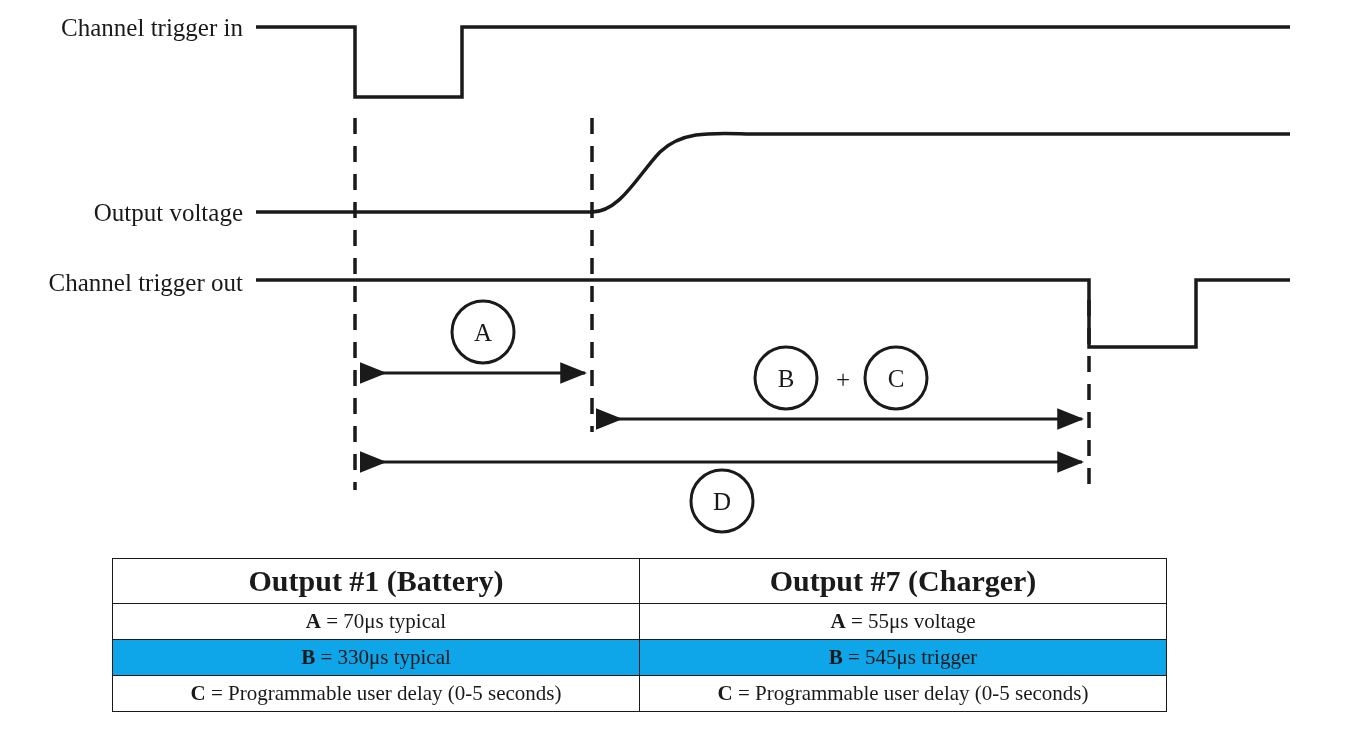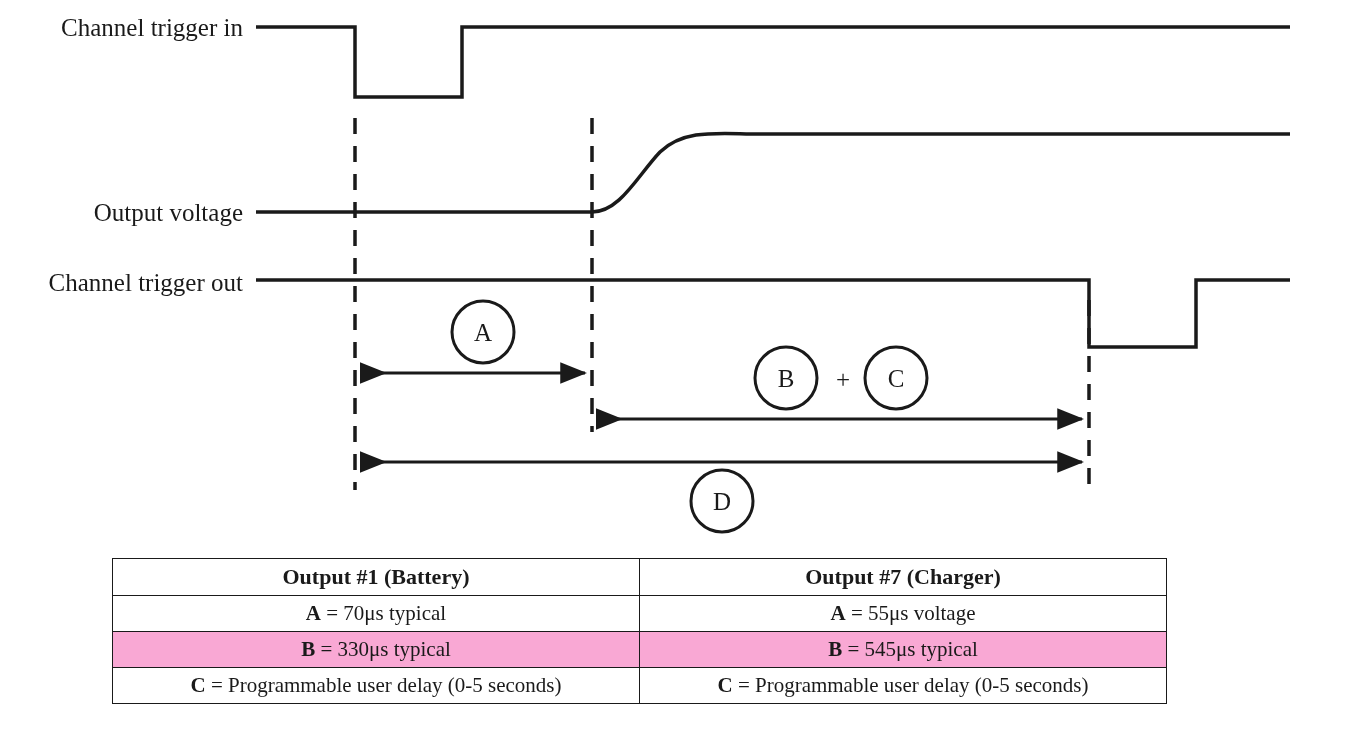--- a/index.html
+++ b/index.html
@@ -55,24 +55,24 @@
   }
   #spec-table th, #spec-table td {
     border: 1px solid #1a1a1a;
     text-align: center;
     padding: 5px 4px;
     height: 27px;
     box-sizing: border-box;
   }
   #spec-table th {
     font-weight: bold;
-    font-size: 22px;
+    font-size: 30px;
   }
   #spec-table tr.shaded td {
-    background: #f9a8d4;
+    background: #0ea5e9;
   }
   #spec-table td b, #spec-table th b {
     font-weight: bold;
   }
   .cellwrap { display: inline; }
 </style>
 </head>
 <body>
 
 <div id="diagram-root">
@@ -139,21 +139,21 @@
         <th style="width:50%">Output #7 (Charger)</th>
       </tr>
     </thead>
     <tbody>
       <tr>
         <td><b>A</b><span class="cellwrap"> = 70μs typical</span></td>
         <td><b>A</b><span class="cellwrap"> = 55μs voltage</span></td>
       </tr>
       <tr class="shaded">
         <td><b>B</b><span class="cellwrap"> = 330μs typical</span></td>
-        <td><b>B</b><span class="cellwrap"> = 545μs typical</span></td>
+        <td><b>B</b><span class="cellwrap"> = 545μs trigger</span></td>
       </tr>
       <tr>
         <td><b>C</b><span class="cellwrap"> = Programmable user delay (0-5 seconds)</span></td>
         <td><b>C</b><span class="cellwrap"> = Programmable user delay (0-5 seconds)</span></td>
       </tr>
     </tbody>
   </table>
 
 </div>
 

